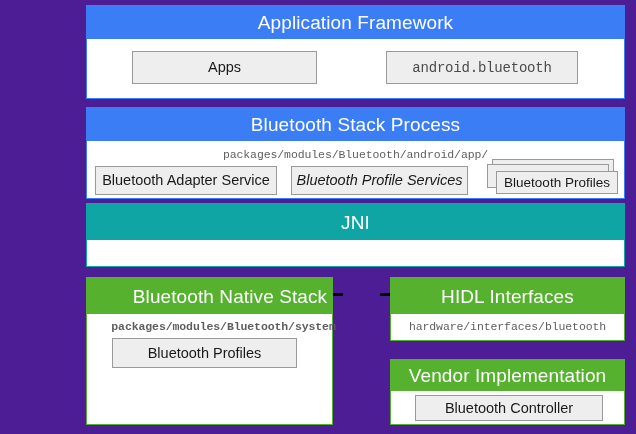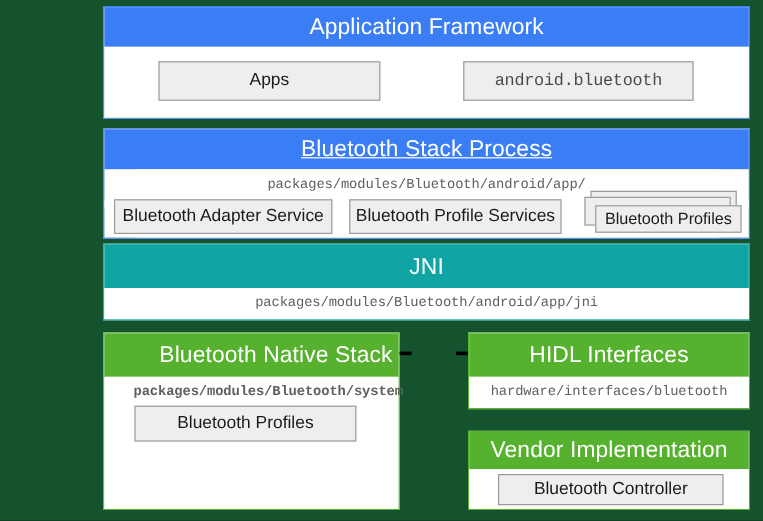--- a/index.html
+++ b/index.html
@@ -13,21 +13,21 @@
     position: relative;
     overflow: hidden;
     font-family: "Liberation Sans", sans-serif;
   }
 
   .stage {
     position: absolute;
     left: 0; top: 0;
     width: 636px;
     height: 434px;
-    background: #14532d;
+    background: #4c1d95;
   }
 
   
   .panel {
     position: absolute;
     box-sizing: border-box;
     background: #ffffff;
   }
   .panel-header {
     box-sizing: border-box;
@@ -122,21 +122,21 @@
 
   
 
   
   #panel-appfw      { left: 86px;  top: 5px;   width: 539px; height: 94px; }
   #panel-appfw .panel-header { height: 33px; }
   #panel-appfw .panel-body   { height: 59px; }
 
   
   #panel-stack      { left: 86px;  top: 107px; width: 539px; height: 92px; }
-  #panel-stack .panel-header { height: 33px; text-decoration: underline; }
+  #panel-stack .panel-header { height: 33px; }
   #panel-stack .panel-body   { height: 57px; border-radius: 28px; }
 
   
   #panel-jni        { left: 86px;  top: 203px; width: 539px; height: 64px; }
   #panel-jni .panel-header { height: 36px; }
   #panel-jni .panel-body   { height: 26px; }
 
   
   #panel-native     { left: 86px;  top: 277px; width: 247px; height: 148px; }
   #panel-native .panel-header { height: 36px; padding-left: 41px; }
@@ -152,21 +152,21 @@
   #panel-vendor .panel-header { height: 31px; }
   #panel-vendor .panel-body   { height: 33px; }
 
   
   #node-apps        { left: 45px;  top: 12px; width: 185px; height: 33px; }
   #node-androidbt   { left: 299px; top: 12px; width: 192px; height: 33px; }
 
   
   #cap-stack-path   { position: absolute; left: 0;   top: 8px; }
   #node-adapter-svc { left: 8px;   top: 25px; width: 182px; height: 29px; text-align: center; }
-  #node-profile-svc { left: 204px; top: 25px; width: 177px; height: 29px; }
+  #node-profile-svc { left: 204px; top: 25px; width: 177px; height: 29px; font-style: italic; }
   #stack-profiles   { left: 395px; top: 18px; width: 140px; height: 38px; }
   #stack-profiles .l3 { left: 10px; top: 0px;  width: 122px; height: 24px; }
   #stack-profiles .l2 { left: 5px;  top: 5px;  width: 122px; height: 24px; }
   #stack-profiles .stack-front { left: 14px; top: 12px; width: 122px; height: 23px; }
 
   
   #cap-jni-path     { position: absolute; left: 0; top: 7px; }
 
   
   #cap-native-path  { position: absolute; left: 14px;   top: 7px; font-weight: bold; }
@@ -208,23 +208,20 @@
       <div class="stack-wrap" id="stack-profiles">
         <div class="stack-layer l3"></div>
         <div class="stack-layer l2"></div>
         <div class="stack-front">Bluetooth Profiles</div>
       </div>
     </div>
   </div>
 
   <div class="panel out-teal" id="panel-jni">
     <div class="panel-header hdr-teal">JNI</div>
-    <div class="panel-body">
-      <div class="path-caption" id="cap-jni-path">packages/modules/Bluetooth/android/app/jni</div>
-    </div>
   </div>
 
   <div class="panel out-green" id="panel-native">
     <div class="panel-header hdr-green">Bluetooth Native Stack</div>
     <div class="panel-body">
       <div class="path-caption" id="cap-native-path">packages/modules/Bluetooth/system</div>
       <div class="node" id="node-bt-profiles">Bluetooth Profiles</div>
     </div>
   </div>
 

